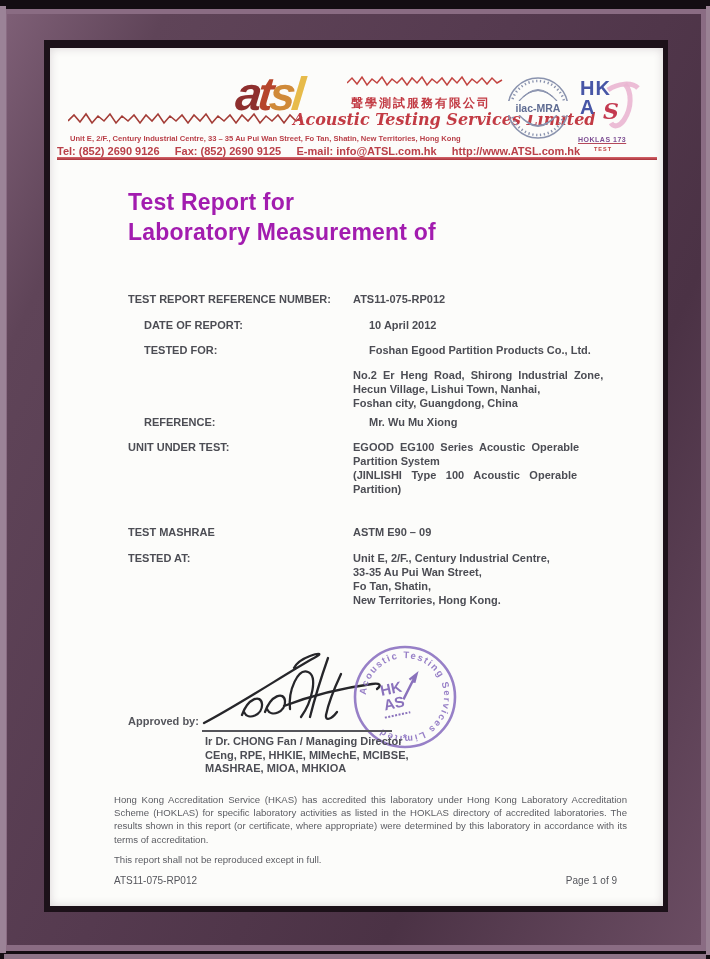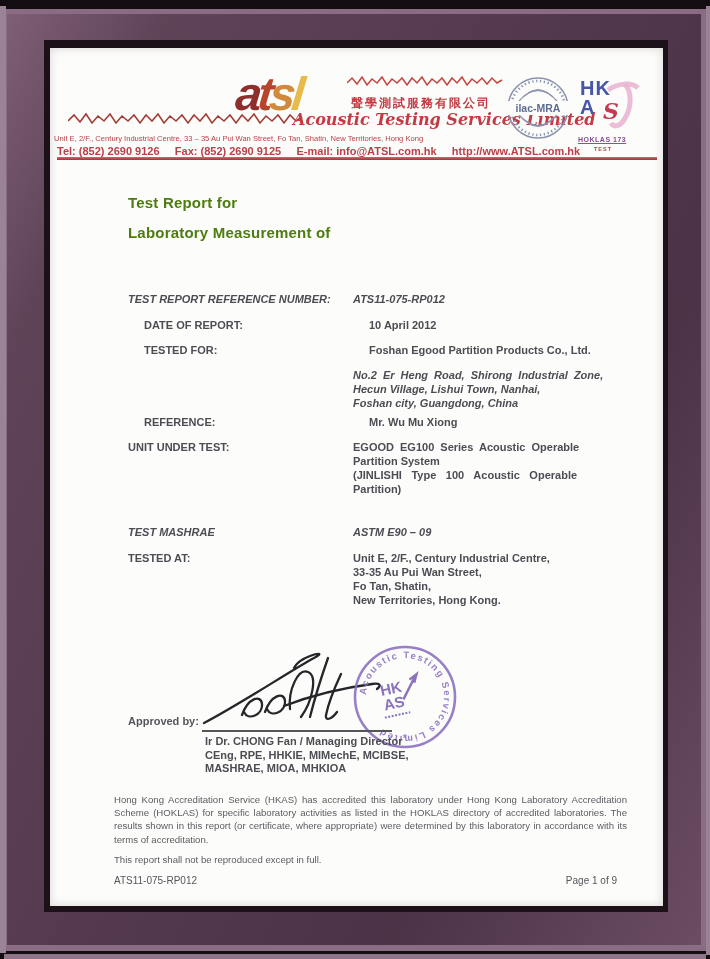--- a/index.html
+++ b/index.html
@@ -20,43 +20,43 @@
   .hdr{position:absolute;left:0;top:0;width:100%;height:115px;}
   .zig{position:absolute;}
   .atsl{position:absolute;left:186px;top:22px;font-size:47px;font-weight:bold;font-style:italic;
         letter-spacing:-4px;transform:skewX(-6deg);line-height:1;}
   .atsl span{display:inline-block;}
   .a-a{color:#8e2f2e;} .a-t{color:#b6452c;} .a-s{color:#d08a39;} .a-l{color:#e7bb4a;}
   .cjk{position:absolute;left:301px;top:47px;font-size:12px;font-weight:bold;color:#c23b44;
        letter-spacing:2px;white-space:nowrap;}
   .script-name{position:absolute;left:243px;top:62px;font-family:"DejaVu Serif","Liberation Serif",serif;
        font-style:italic;font-weight:bold;font-size:16px;color:#c23b44;white-space:nowrap;}
-  .addr1{position:absolute;left:4px;top:86px;font-size:7.6px;color:#b94049;white-space:pre;font-weight:400;}
+  .addr1{position:absolute;left:20px;top:86px;font-size:7.6px;color:#b94049;white-space:pre;font-weight:700;}
   .addr2{position:absolute;left:7px;top:97px;font-size:11px;color:#b94049;white-space:pre;font-weight:600;}
   .redrule{position:absolute;left:7px;top:109px;width:600px;height:3px;
        background:linear-gradient(#d4666c,#a93038);}
   .ilac{position:absolute;left:456px;top:28px;width:64px;height:64px;}
   .hkas{position:absolute;left:528px;top:30px;width:70px;height:76px;font-weight:800;}
   .hk-row1{position:absolute;left:2px;top:0;font-size:20px;color:#4756a6;letter-spacing:1px;line-height:1;}
   .hk-row2{position:absolute;left:2px;top:19px;font-size:20px;color:#4756a6;line-height:1;}
   .hk-s{position:absolute;left:25px;top:22px;font-size:22px;color:#c43a50;font-style:italic;
         font-family:"DejaVu Serif",serif;line-height:1;}
   .hk-pink{position:absolute;left:0;top:0;}
   .hk-hoklas{position:absolute;left:0px;top:58px;font-size:7px;color:#7d4f93;letter-spacing:.5px;
         text-decoration:underline;text-decoration-color:#b5485a;white-space:nowrap;}
   .hk-test{position:absolute;left:16px;top:68px;font-size:5.5px;color:#c04040;letter-spacing:1px;}
   
-  .title{position:absolute;left:78px;top:140px;font-size:15px;font-weight:bold;color:#4d7c0f;
+  .title{position:absolute;left:78px;top:140px;font-size:23px;font-weight:bold;color:#a21caf;
          line-height:29.5px;letter-spacing:.2px;}
   .fields{position:absolute;left:78px;top:244px;width:487px;font-size:11px;font-weight:bold;
           color:#4c4d54;line-height:14px;}
   .frow{display:flex;}
   .flabel{width:225px;flex:0 0 225px;}
   .fvalue{flex:1;}
-  .mb12{margin-bottom:12px;font-style:italic;} .mb11{margin-bottom:11px;padding-left:16px;} .mb5{margin-bottom:5px;font-style:italic;} .mb29{margin-bottom:29px;}
+  .mb12{margin-bottom:12px;} .mb11{margin-bottom:11px;padding-left:16px;} .mb5{margin-bottom:5px;} .mb29{margin-bottom:29px;}
   .wide1{word-spacing:3px;} .wide2{word-spacing:6.5px;}
   
   .sig{position:absolute;left:0;top:595px;width:100%;height:145px;}
   .sig-svg{position:absolute;left:148px;top:2px;}
   .stamp{position:absolute;left:301px;top:-2px;opacity:.88;}
   .approved{position:absolute;left:78px;top:72px;font-size:11px;color:#55565c;font-weight:600;}
   .sig-line{position:absolute;left:152px;top:87px;width:190px;height:2px;background:#55555a;}
   .sig-names{position:absolute;left:155px;top:92px;font-size:11px;font-weight:bold;color:#4c4d54;line-height:13.5px;}
   
   .accred{position:absolute;left:64px;top:745px;width:513px;font-size:9.6px;color:#5b5c62;

